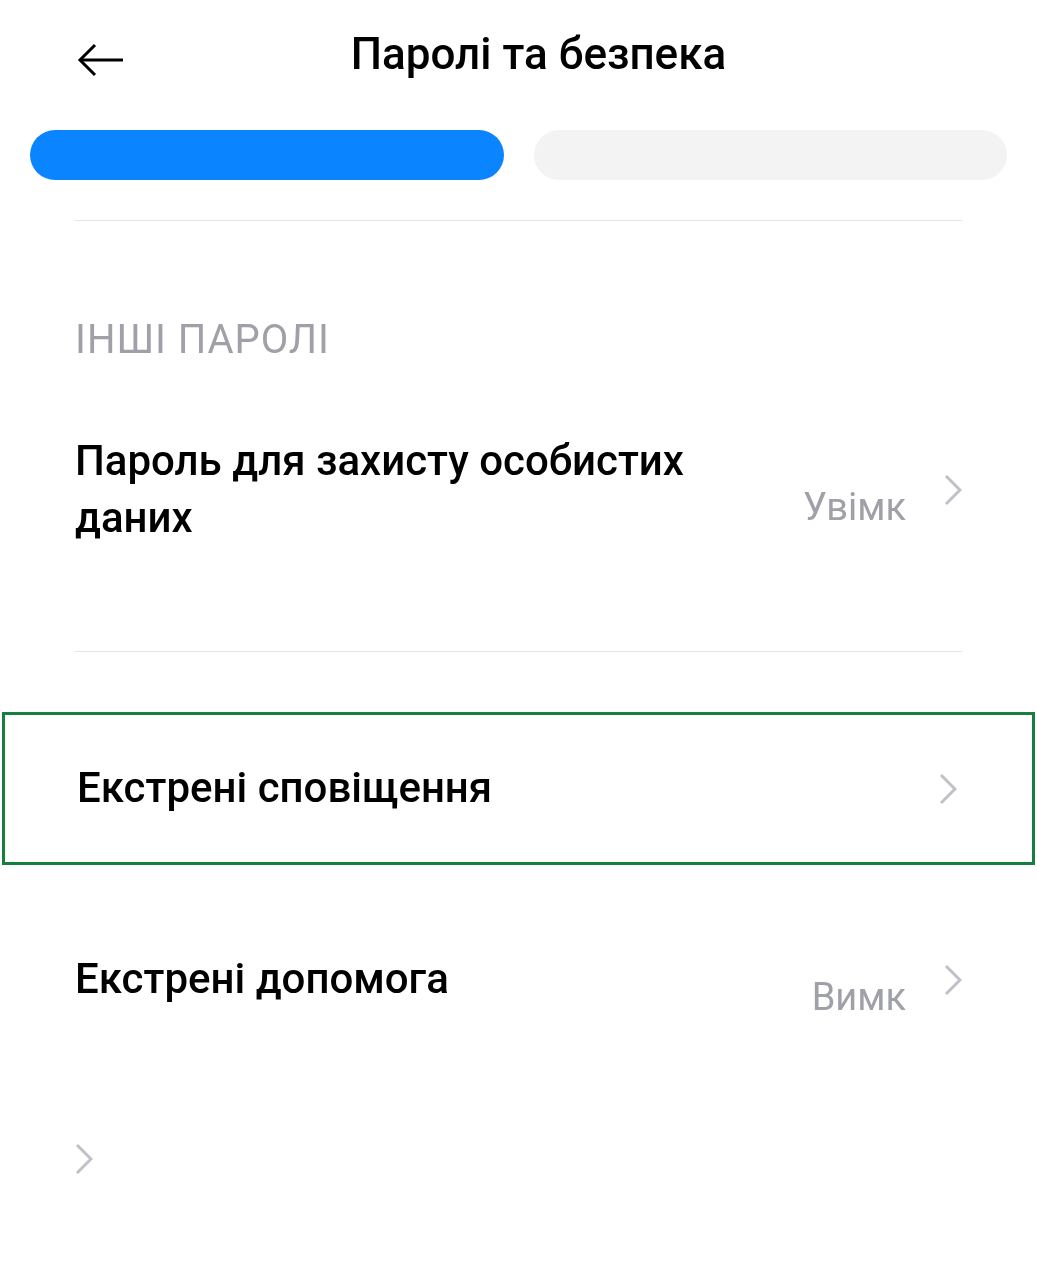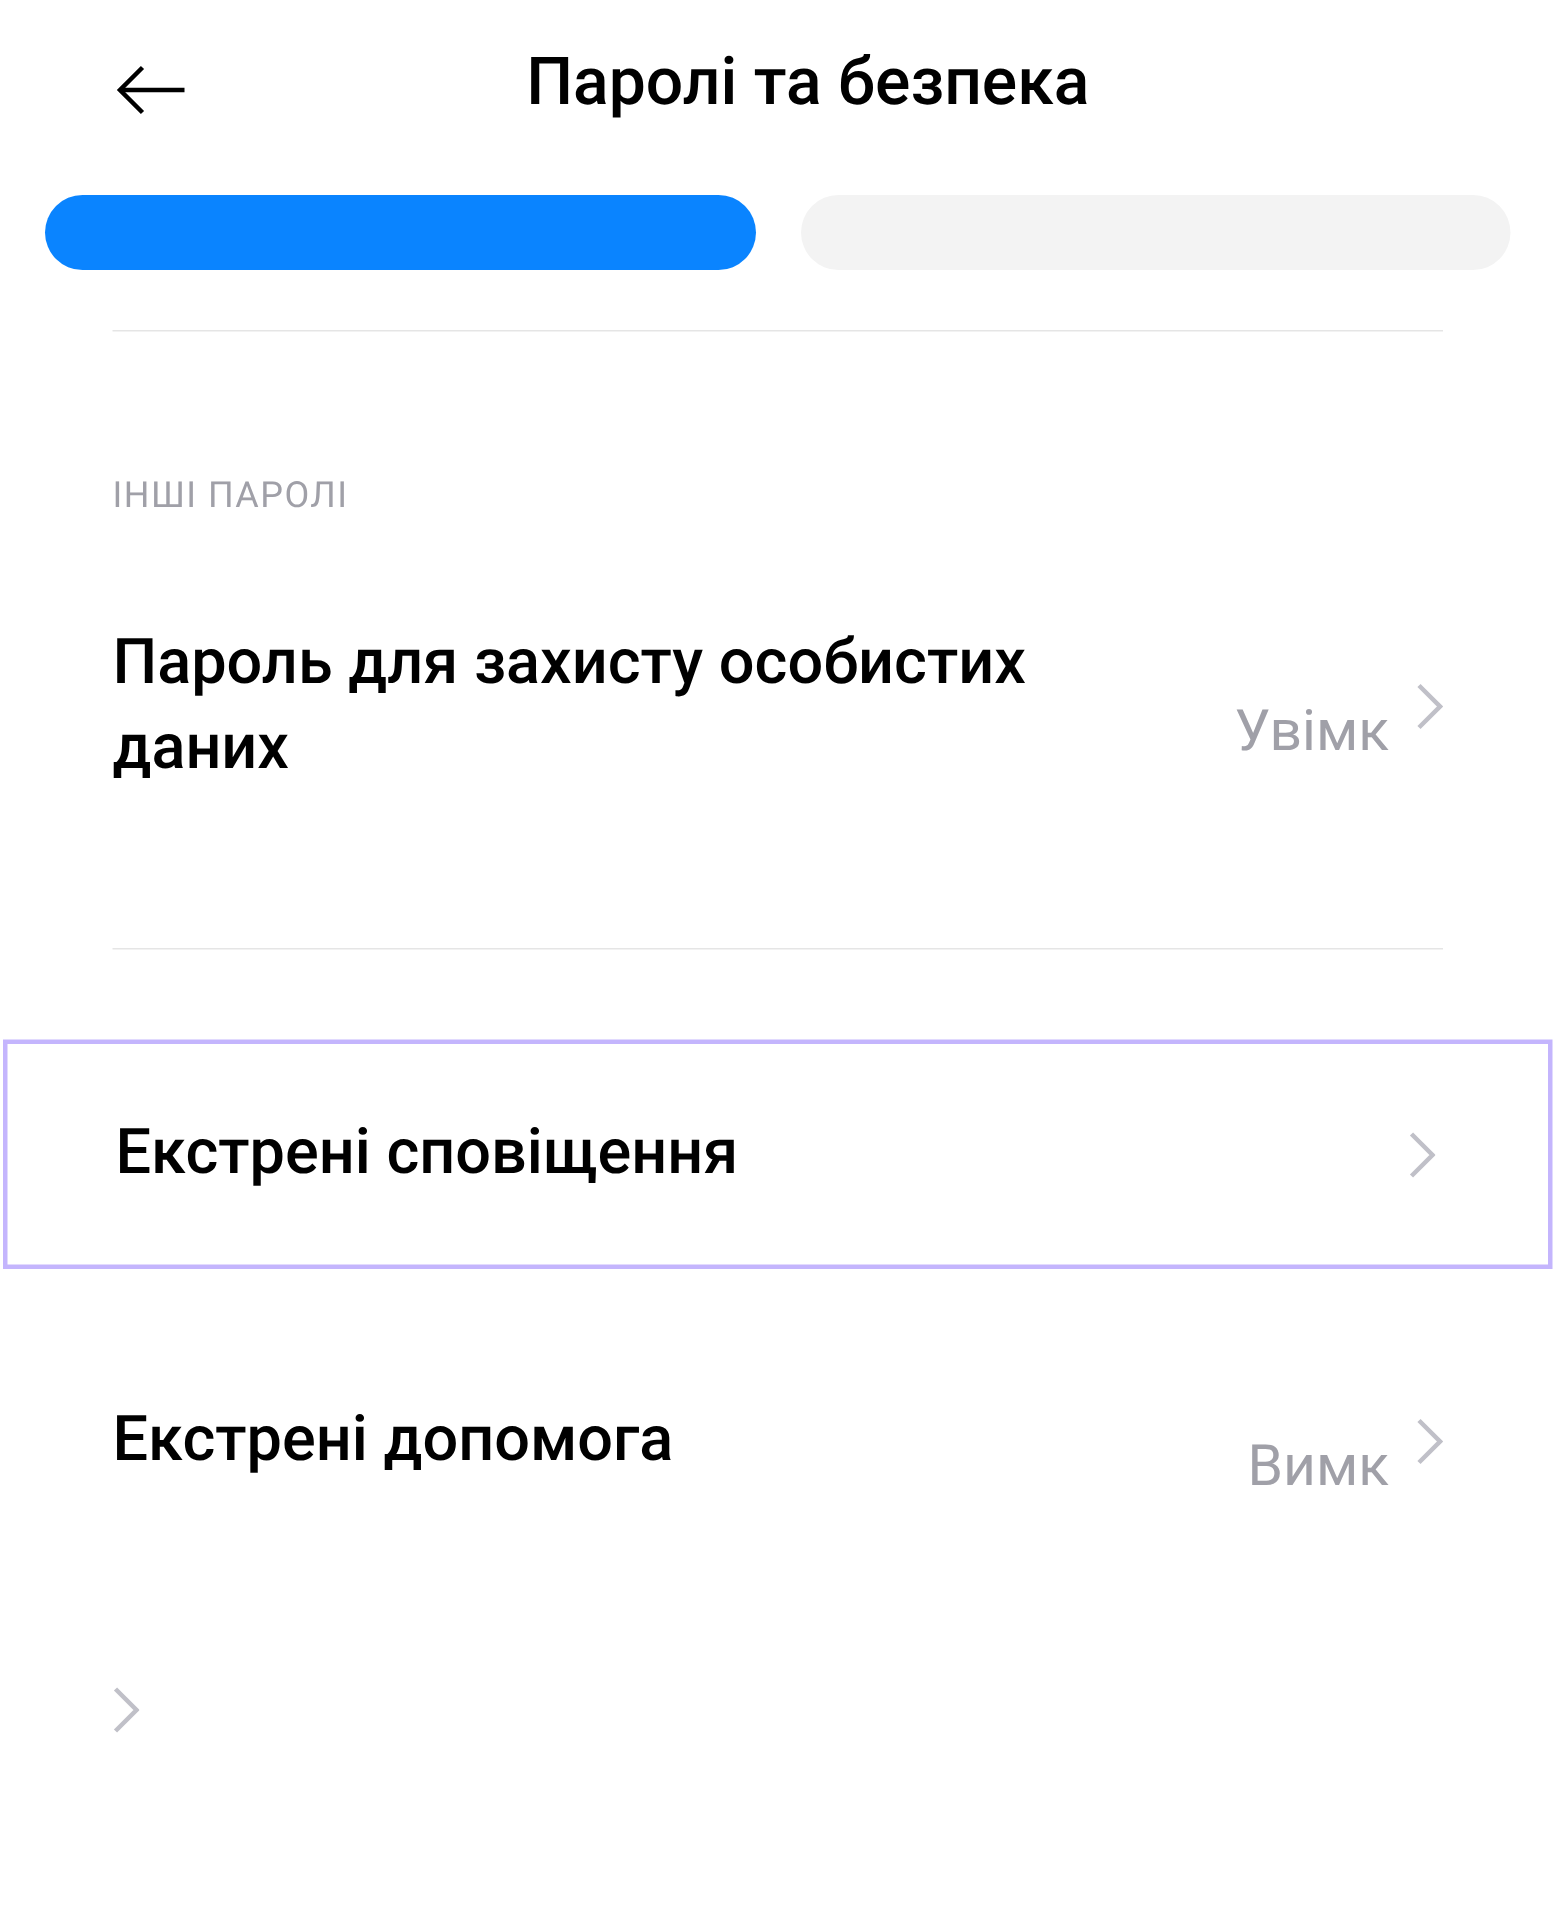--- a/index.html
+++ b/index.html
@@ -55,33 +55,34 @@
     .pill.gray {
       background: #f3f3f3;
     }
     .divider {
       height: 1px;
       background: #e5e5e5;
       margin: 0 75px;
     }
     .section-header {
       padding: 95px 75px 25px 75px;
-      font-size: 24px;
+      font-size: 40px;
       font-weight: 400;
       color: #a0a0a8;
       letter-spacing: 1px;
     }
     .setting-row {
       display: flex;
       align-items: center;
       padding: 45px 75px;
       min-height: 130px;
+      gap: 20px;
     }
     .setting-row.highlighted {
-      border: 3px solid #c4b5fd;
+      border: 3px solid #15803d;
       margin: 0 2px;
       padding-left: 72px;
     }
     .setting-label {
       flex: 1;
       font-size: 42px;
       font-weight: 500;
       color: #000;
       line-height: 1.35;
       padding-right: 20px;

